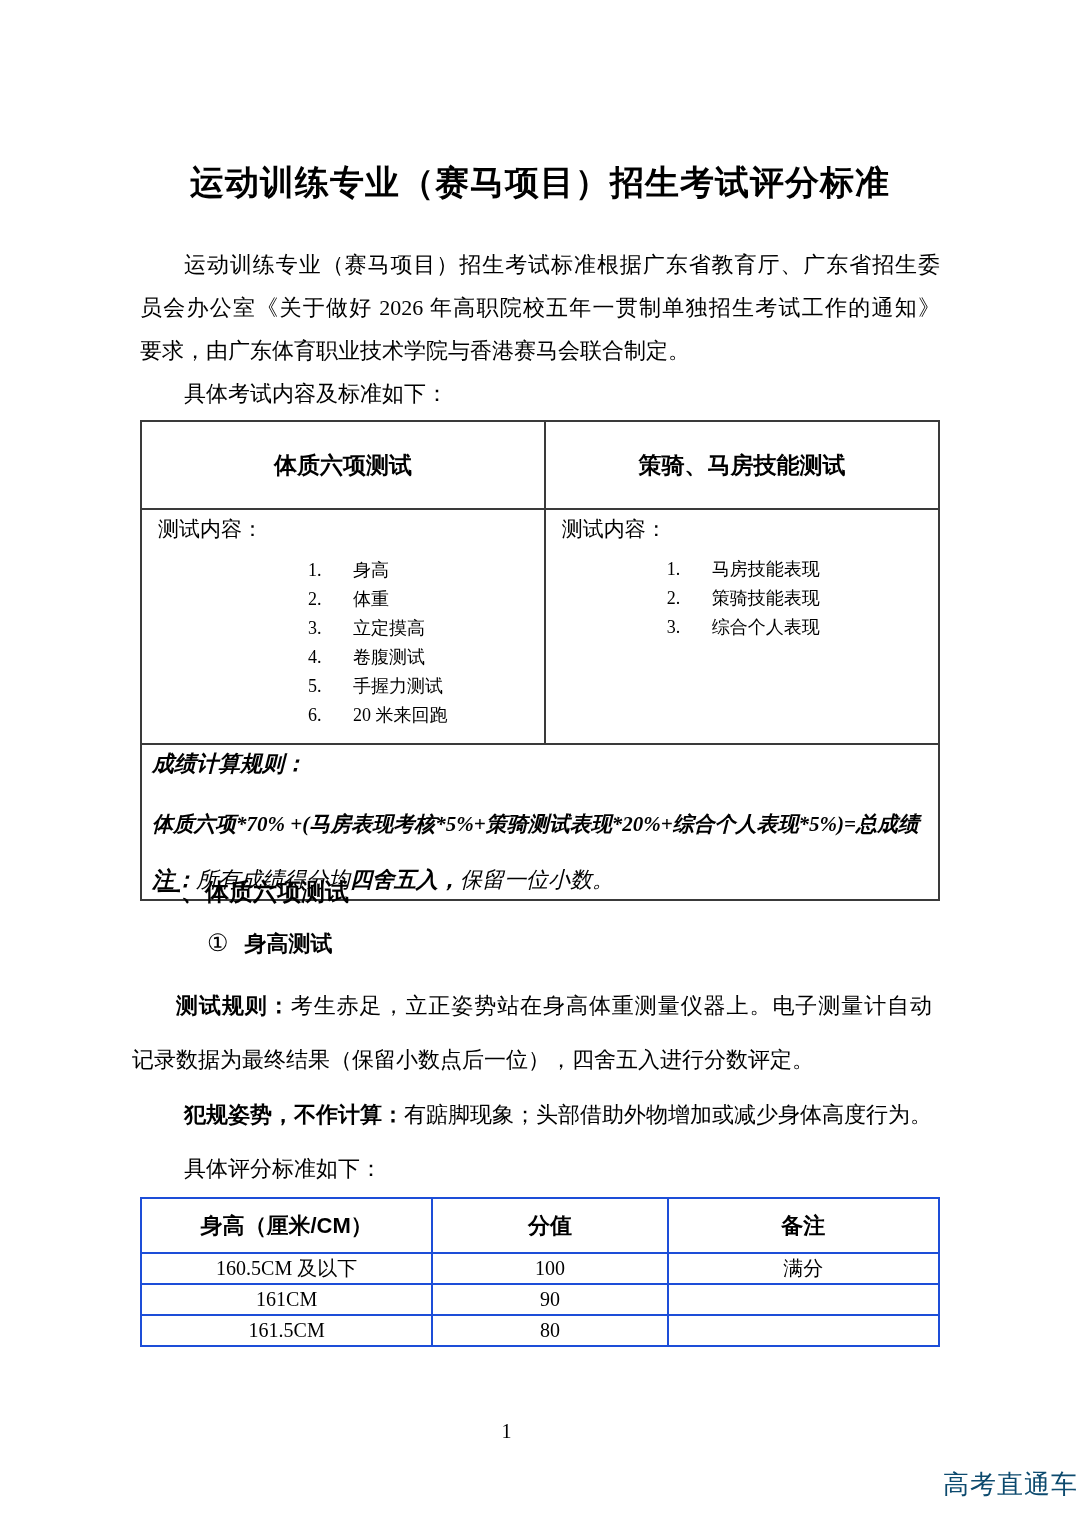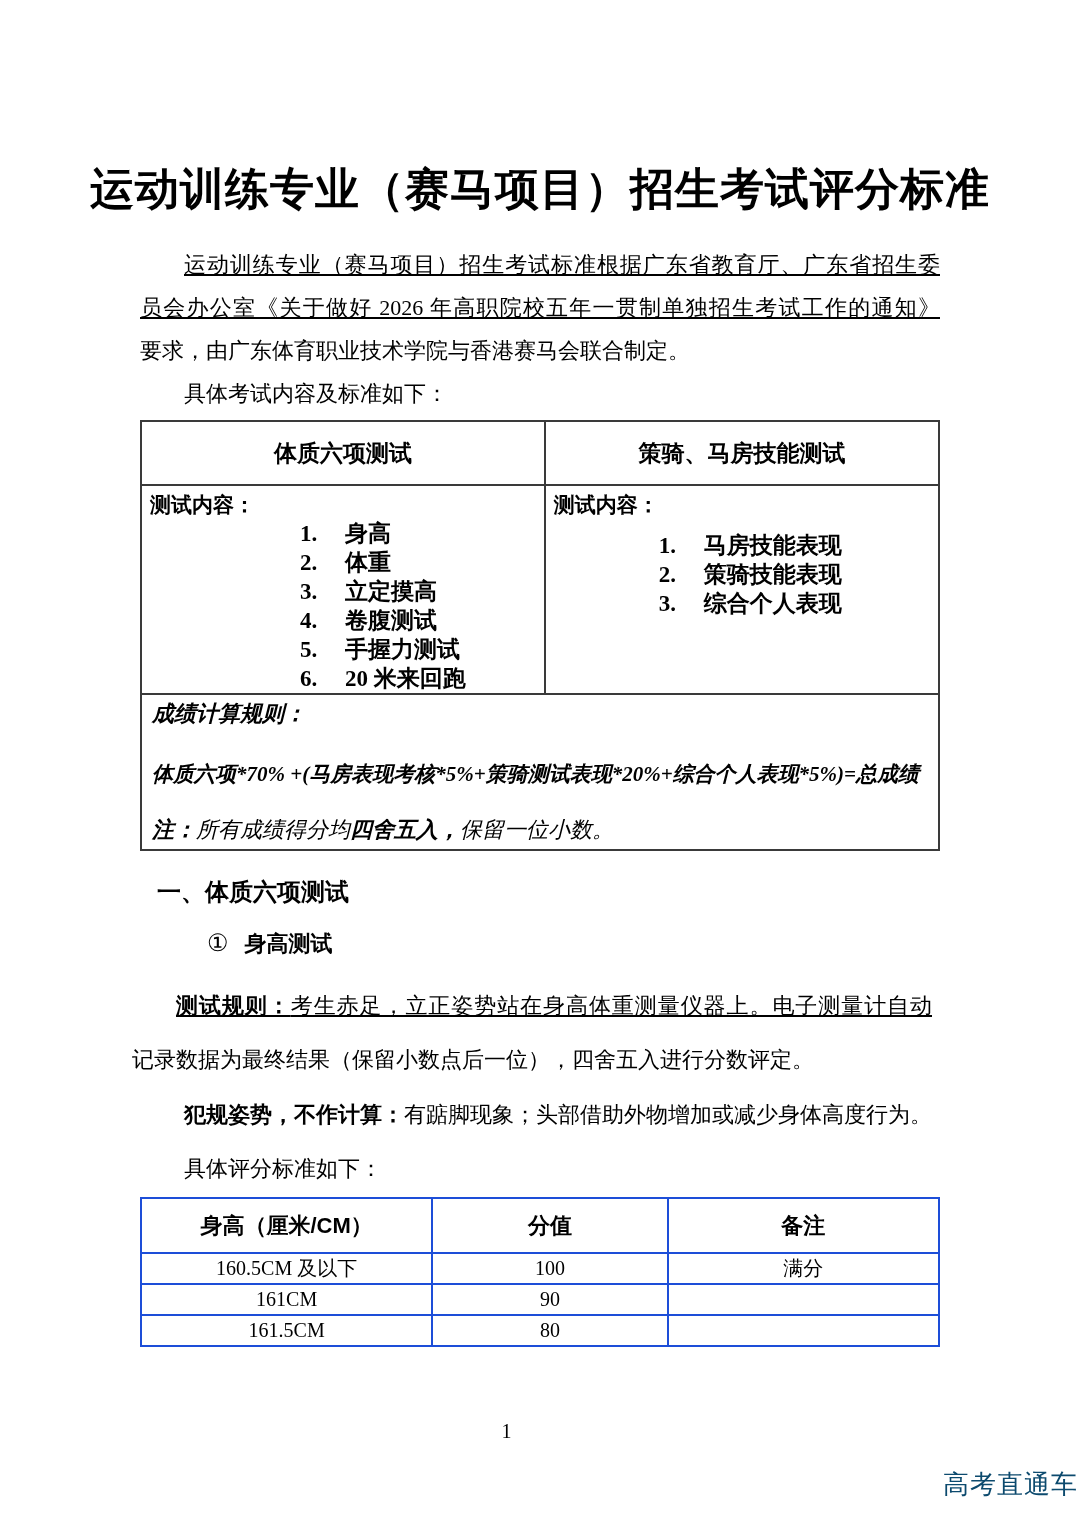--- a/index.html
+++ b/index.html
@@ -5,40 +5,40 @@
   html,body { margin:0; padding:0; background:#ffffff; }
   #page {
     position:relative; width:1080px; height:1527px; background:#ffffff;
     color:#000; font-family:"Liberation Serif","DejaVu Serif",serif;
     overflow:hidden;
   }
 
   .title {
     position:absolute; top:160px; left:0; width:1080px; margin:0;
     text-align:center; font-family:"Liberation Sans","DejaVu Sans",sans-serif;
-    font-size:44px; font-weight:bold; letter-spacing:1px;
+    font-size:34px; font-weight:bold; letter-spacing:1px;
   }
 
   .intro { position:absolute; top:243px; left:140px; width:800px; font-size:22px; }
   .intro .line { line-height:43px; }
   .indent { text-indent:44px; }
-  .jlast { text-align:justify; text-align-last:justify;text-decoration:underline; }
+  .jlast { text-align:justify; text-align-last:justify; }
 
   
   .t1 { position:absolute; top:420px; left:140px; width:800px;
         border-collapse:collapse; table-layout:fixed; }
-  .t1 td { border:2px solid #3a3a3a; padding:0; vertical-align:top; }
+  .t1 td { border:2px solid #3a3a3a; padding:12px; vertical-align:top; }
   .t1 .t1h td {
     height:62px; text-align:center; vertical-align:middle;
     font-family:"Liberation Sans","DejaVu Sans",sans-serif;
     font-weight:bold; font-size:23px;
   }
-  .t1 .t1c td { height:196px; padding:5px 8px 0 8px; font-size:21px;font-weight:bold; }
+  .t1 .t1c td { height:196px; padding:5px 8px 0 16px; font-size:21px; }
   .cell-label { line-height:28px; }
-  .list { margin:0; padding:0; list-style:none; font-size:23px; }
+  .list { margin:13px; padding:0; list-style:none; font-size:18px; }
   .list li { line-height:29px; white-space:nowrap; }
   .left-list { margin-left:150px; }
   .right-list { margin-left:105px; margin-top:12px; }
   .num { display:inline-block; width:45px; }
 
   .t1 .t1calc td { padding:6px 10px; font-size:22px;font-style:italic; }
   .calc-h { font-weight:bold; line-height:26px; }
   .calc-f { font-weight:bold; line-height:26px; margin-top:34px;
             font-size:21px; white-space:nowrap; }
   .calc-n { line-height:26px; margin-top:30px; }

